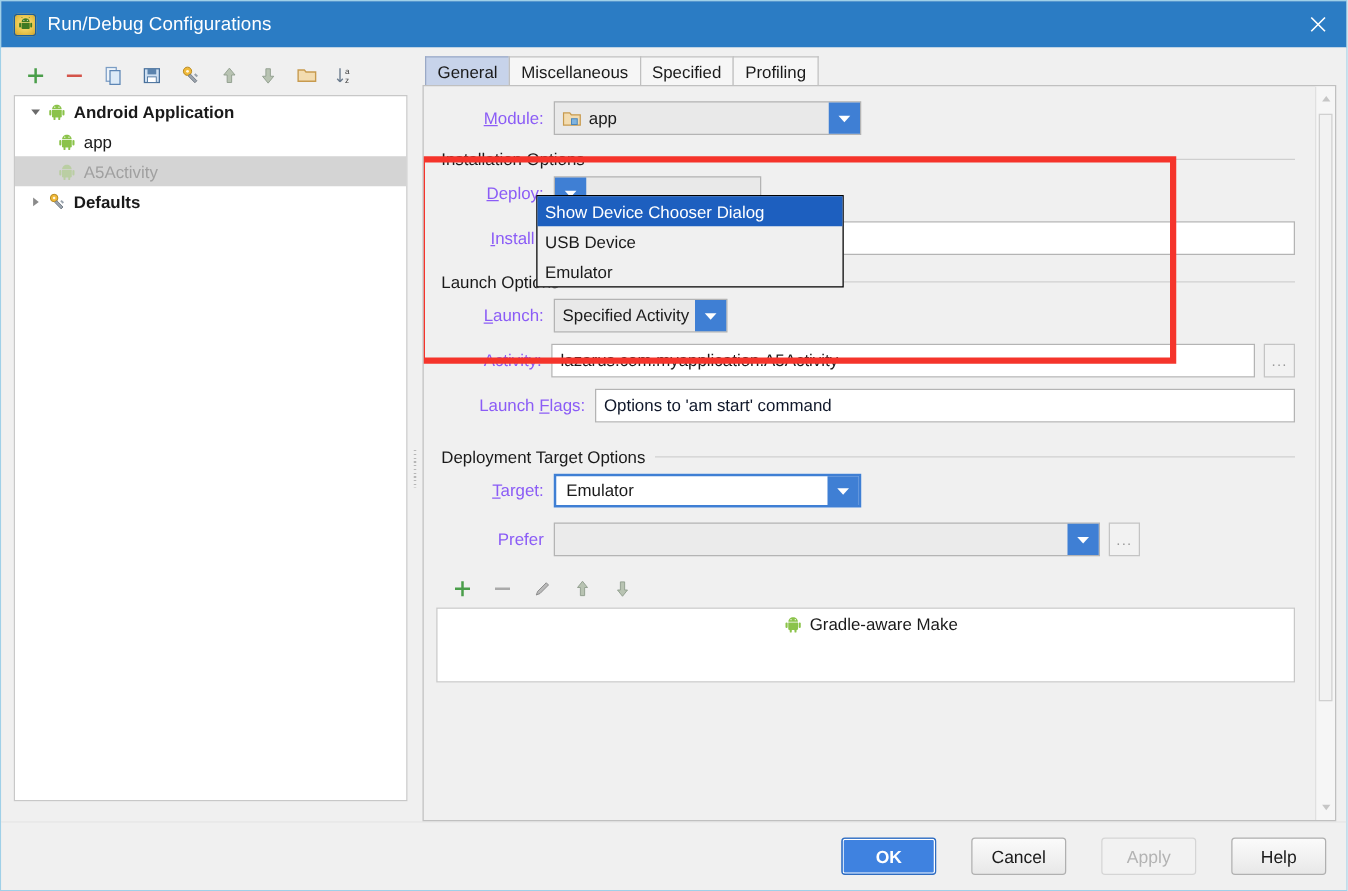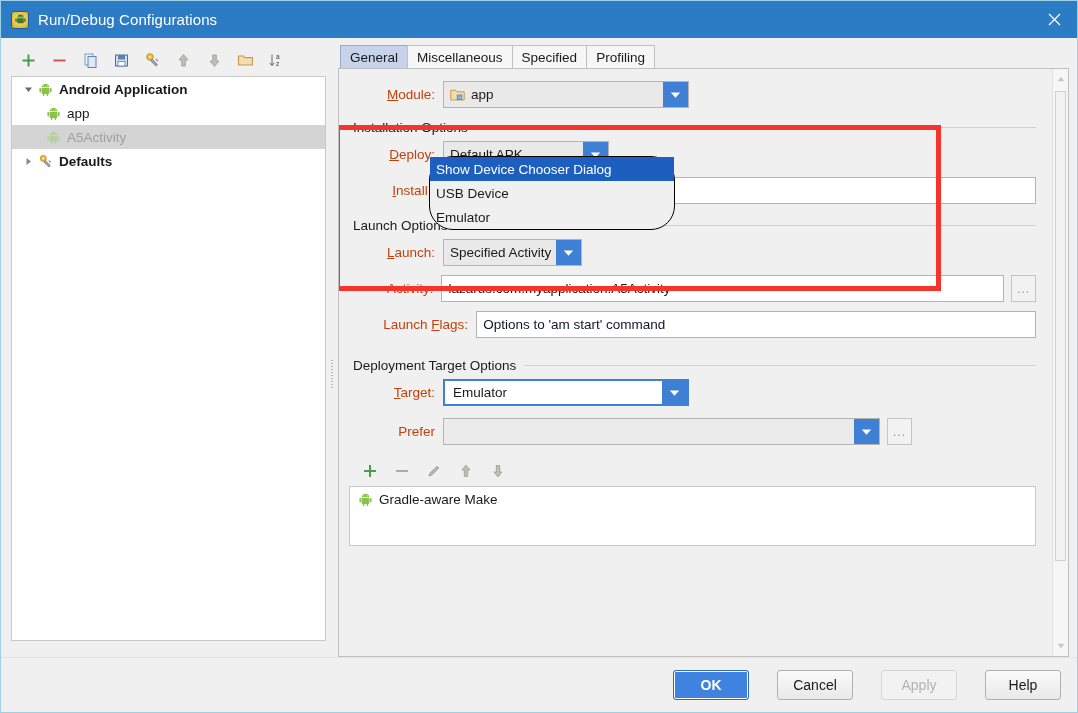--- a/index.html
+++ b/index.html
@@ -199,21 +199,21 @@
   
   .row {
     display: flex; align-items: center;
     margin-bottom: 9px;
   }
   .lbl {
     text-align: right;
     font-size: 13.5px;
     padding-right: 8px;
     white-space: nowrap;
-    color: #c2410c;
+    color: #8b5cf6;
   }
   .lbl u { text-decoration: underline; }
 
   .group-title {
     font-size: 13.5px;
     display: flex; align-items: center;
     margin: 6px 0 6px 4px;
     white-space: nowrap;
   }
   .group-title .rule {
@@ -326,20 +326,21 @@
   .bl-list {
     border: 1px solid #c8c8c8;
     background: #ffffff;
     box-sizing: border-box;
     height: 60px;
   }
   .bl-row {
     height: 24px; display: flex; align-items: center;
     padding-left: 8px; font-size: 13.5px;
     cursor: default;
+    justify-content: center;
   }
   .bl-row .ticon { margin-right: 6px; display:flex; }
 
   
   .footer {
     height: 54px; flex: 0 0 54px;
     display: flex; align-items: center; justify-content: flex-end;
     padding-right: 16px;
     gap: 28px;
     background: #f0f0f0;
@@ -567,21 +568,20 @@
           </div>
 
           <div class="group-title">
             <span>Installation Options</span>
             <span class="rule"></span>
           </div>
 
           <div class="row">
             <span class="lbl" style="width:86px;"><u>D</u>eploy:</span>
             <div class="combo" style="width:166px;">
-              <span class="ctext">Default APK</span>
               <span class="arrow">
                 <svg width="11" height="8" viewBox="0 0 11 8">
                     <path d="M.8 1.6h9.4L5.5 6.8z" fill="#ffffff"></path>
                   </svg>
               </span>
             </div>
           </div>
 
           <div class="row">
             <span class="lbl" style="width:122px;"><u>I</u>nstall Flags:</span>
@@ -688,21 +688,21 @@
                   <rect x="4.8" y="11.4" width="1.6" height="2.6" rx=".7" fill="#8bc34a"></rect>
                   <rect x="8.6" y="11.4" width="1.6" height="2.6" rx=".7" fill="#8bc34a"></rect>
                 </svg>
               </span>
               <span>Gradle-aware Make</span>
             </div>
           </div>
 
           <div class="redbox" style="left:-4px; top:56px; width:606px; height:166px;"></div>
 
-          <div class="dropdown" style="left:90px; top:87px; width:246px;border-radius:24px;">
+          <div class="dropdown" style="left:90px; top:87px; width:246px;">
             <div class="dd-item sel">
               <span>Show Device Chooser Dialog</span>
             </div>
             <div class="dd-item">
               <span>USB Device</span>
             </div>
             <div class="dd-item">
               <span>Emulator</span>
             </div>
           </div>

